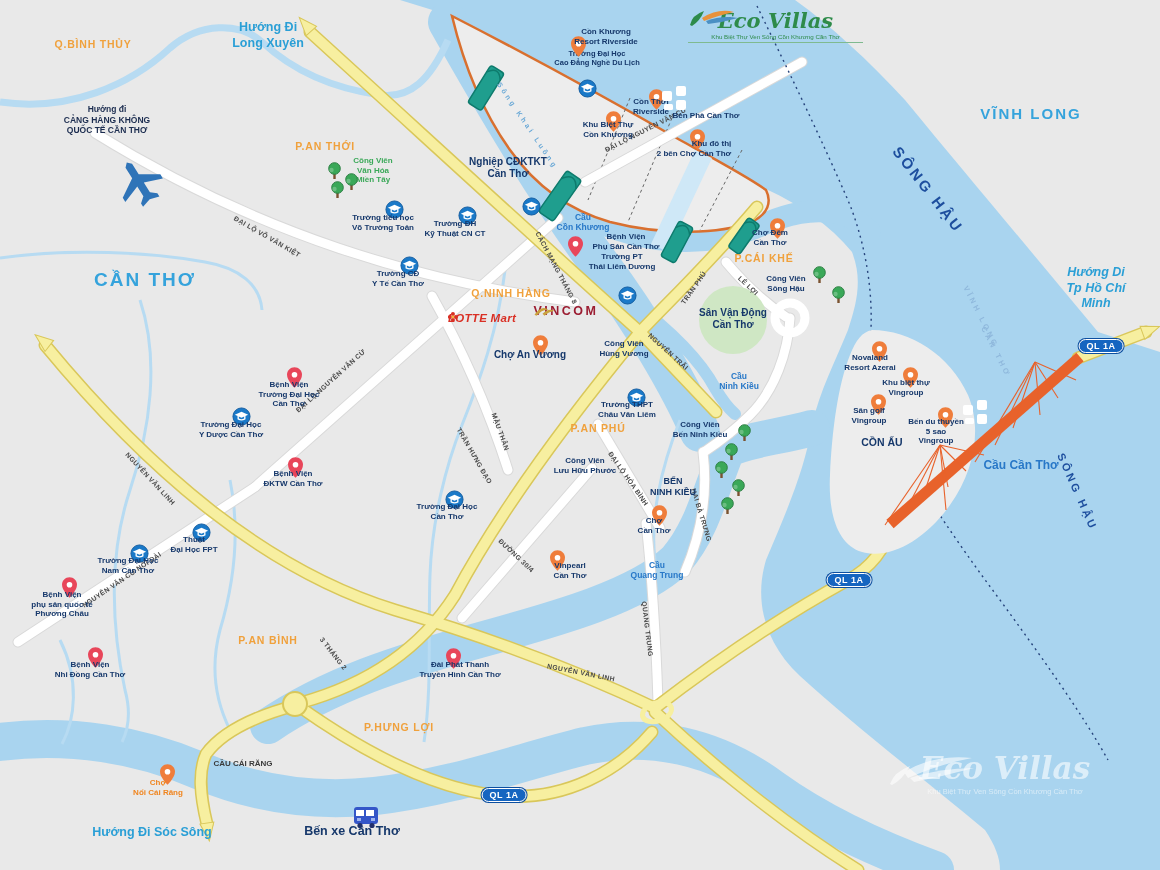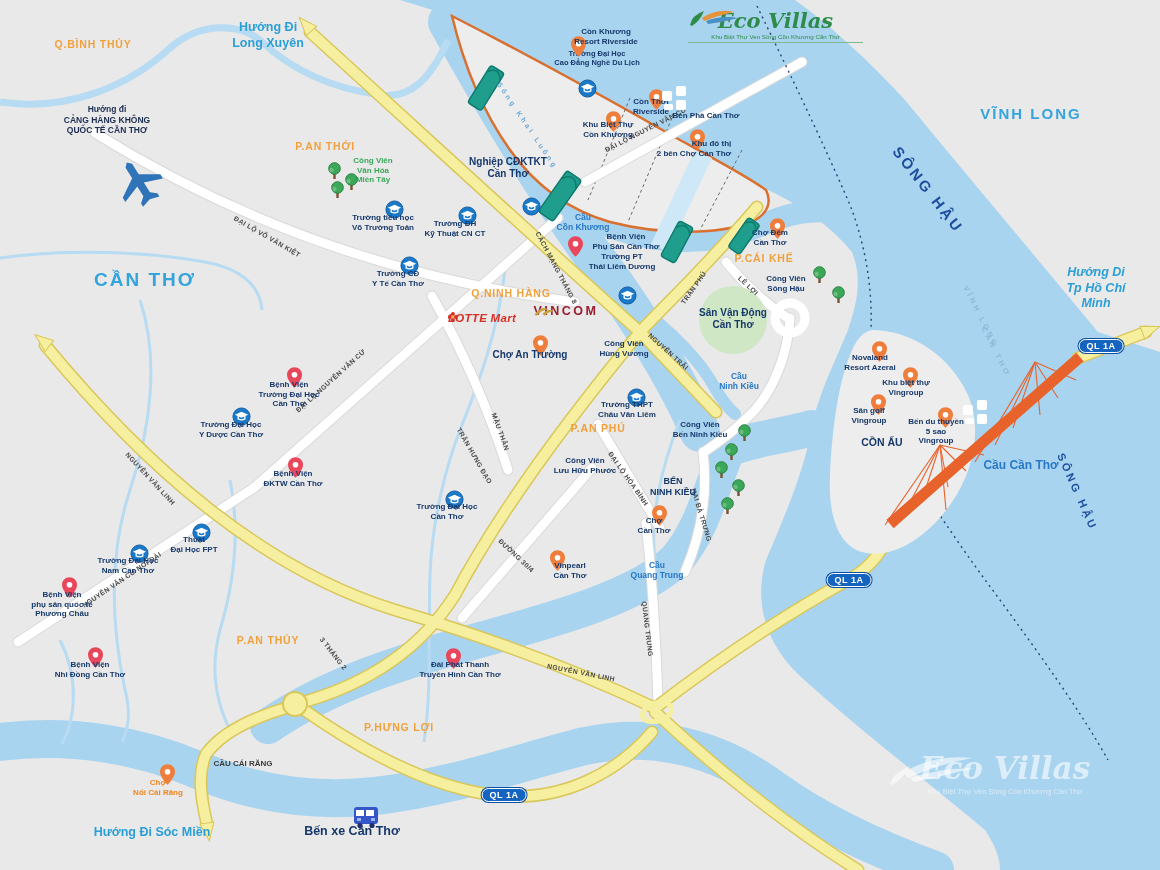--- a/index.html
+++ b/index.html
@@ -189,27 +189,27 @@
 </svg>
 
 <div id="labels">
       <div class="lbl city" style="left: 145px; top: 280px; transform: translate(-50%, -50%); font-size: 19px;">CẦN THƠ</div>
       <div class="lbl city" style="left: 1031px; top: 114px; transform: translate(-50%, -50%); font-size: 15px;">VĨNH LONG</div>
       <div class="lbl district" style="left: 93px; top: 44px; transform: translate(-50%, -50%);">Q.BÌNH THỦY</div>
       <div class="lbl district" style="left: 325px; top: 146px; transform: translate(-50%, -50%);">P.AN THỚI</div>
       <div class="lbl district" style="left: 511px; top: 293px; transform: translate(-50%, -50%);">Q.NINH HÀNG</div>
       <div class="lbl district" style="left: 764px; top: 258px; transform: translate(-50%, -50%);">P.CÁI KHẾ</div>
       <div class="lbl district" style="left: 598px; top: 428px; transform: translate(-50%, -50%);">P.AN PHÚ</div>
-      <div class="lbl district" style="left: 268px; top: 640px; transform: translate(-50%, -50%);">P.AN THỦY</div>
+      <div class="lbl district" style="left: 268px; top: 640px; transform: translate(-50%, -50%);">P.AN BÌNH</div>
       <div class="lbl district" style="left: 399px; top: 727px; transform: translate(-50%, -50%);">P.HƯNG LỢI</div>
       <div class="lbl direction" style="left: 268px; top: 36px; transform: translate(-50%, -50%);">Hướng Đi
 Long Xuyên</div>
       <div class="lbl direction" style="left: 1096px; top: 288px; transform: translate(-50%, -50%); font-style: italic;">Hướng Di
 Tp Hồ Chí Minh</div>
-      <div class="lbl direction" style="left: 152px; top: 833px; transform: translate(-50%, -50%);">Hướng Đi Sóc Miền</div>
+      <div class="lbl direction" style="left: 152px; top: 833px; transform: translate(-50%, -50%);">Hướng Đi Sóc Sông</div>
       <div class="lbl direction" style="left: 107px; top: 120px; transform: translate(-50%, -50%); font-size: 8.5px; color: rgb(28, 45, 80);">Hướng đi
 CẢNG HÀNG KHÔNG
 QUỐC TẾ CẦN THƠ</div>
       <div class="lbl river" style="left: 928px; top: 190px; transform: translate(-50%, -50%) rotate(52deg); font-size: 15px;">SÔNG HẬU</div>
       <div class="lbl river" style="left: 1077px; top: 492px; transform: translate(-50%, -50%) rotate(66deg); font-size: 11px;">SÔNG HẬU</div>
       <div class="lbl river" style="left: 527px; top: 126px; transform: translate(-50%, -50%) rotate(56deg); font-size: 7px; color: rgb(105, 168, 214);">Sông Khai Luồng</div>
       <div class="lbl river" style="left: 981px; top: 317px; transform: translate(-50%, -50%) rotate(63deg); font-size: 7.5px; color: rgb(143, 184, 220);">VĨNH LONG</div>
       <div class="lbl river" style="left: 996px; top: 352px; transform: translate(-50%, -50%) rotate(63deg); font-size: 7.5px; color: rgb(143, 184, 220);">CẦN THƠ</div>
       <div class="lbl bridgelbl" style="left: 583px; top: 212px; transform: translate(-50%, -50%);">Cầu
 Cồn Khương</div>
@@ -461,21 +461,21 @@
         </svg>
       </div>
       <div class="lbl poilbl" style="left: 90px; top: 670px; transform: translate(-50%, -50%);">Bệnh Viện
 Nhi Đồng Cần Thơ</div>
       <div class="icon" style="left: 533px; top: 335px; transform: translate(-50%, -50%);">
         <svg width="15" height="21" viewBox="0 0 16 22">
           <path d="M8,0 C12.4,0 16,3.6 16,8 C16,14 8,22 8,22 C8,22 0,14 0,8 C0,3.6 3.6,0 8,0 Z" fill="#ef7d3b"></path>
           <circle cx="8" cy="8" r="3" fill="#fff"></circle>
         </svg>
       </div>
-      <div class="lbl poilbl" style="left: 530px; top: 355px; transform: translate(-50%, -50%); font-size: 10px;">Chợ An Trường</div>
+      <div class="lbl poilbl" style="left: 530px; top: 355px; transform: translate(-50%, -50%); font-size: 10px;">Chợ An Vương</div>
       <div class="lbl poilbl" style="left: 624px; top: 349px; transform: translate(-50%, -50%);">Công Viên
 Hùng Vương</div>
       <div class="icon" style="left: 627px; top: 388px; transform: translate(-50%, -50%);">
         <svg width="19" height="19" viewBox="0 0 20 20">
           <circle cx="10" cy="10" r="9" fill="#1a79c8" stroke="#0f5a9e"></circle>
           <path d="M10,5 L17,8.2 L10,11.4 L3,8.2 Z" fill="#fff"></path>
           <path d="M6.5,9.5 v3 q3.5,2.2 7,0 v-3" fill="none" stroke="#fff" stroke-width="1.4"></path>
         </svg>
       </div>
       <div class="lbl poilbl" style="left: 627px; top: 410px; transform: translate(-50%, -50%);">Trường THPT

